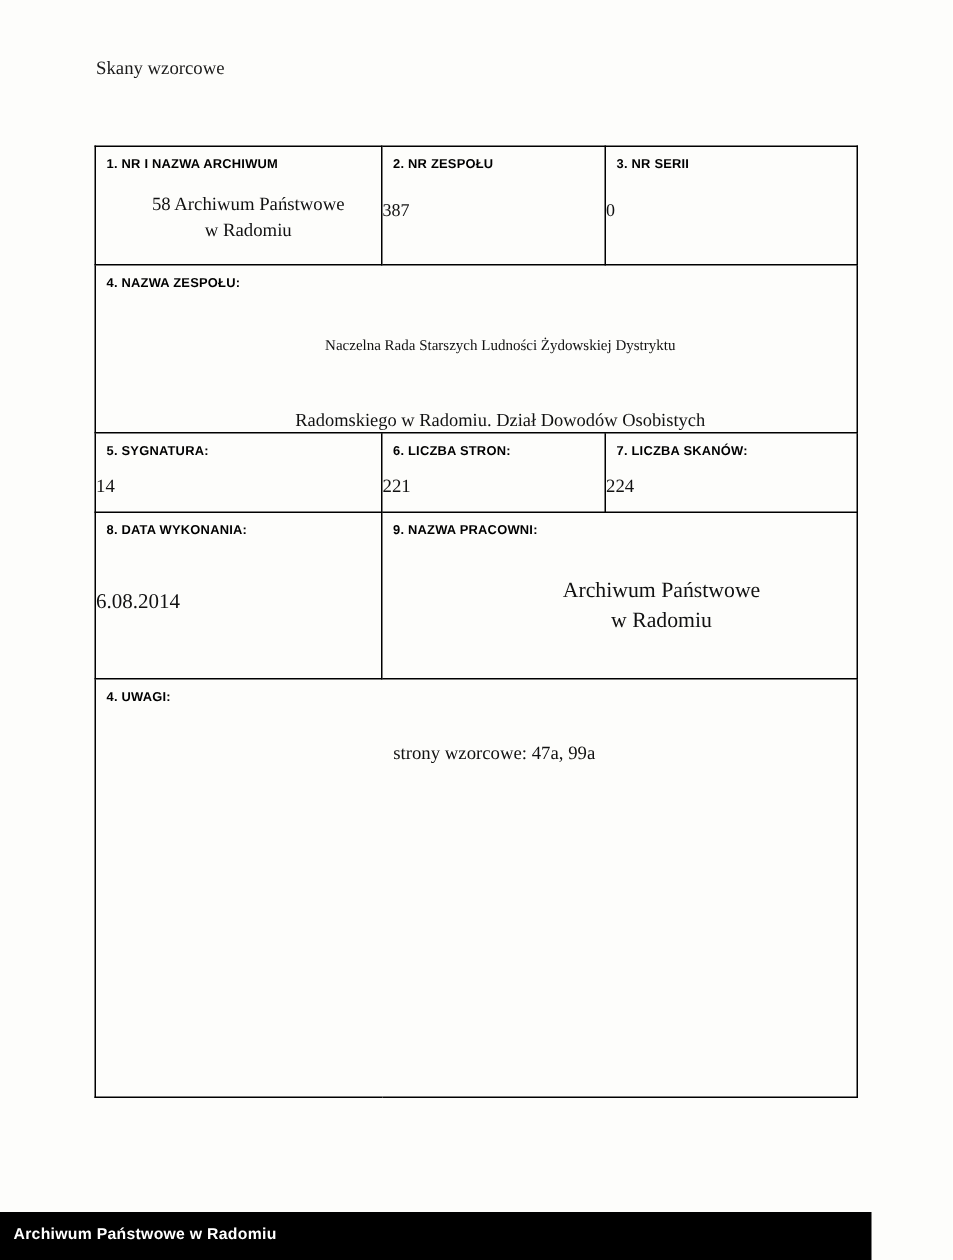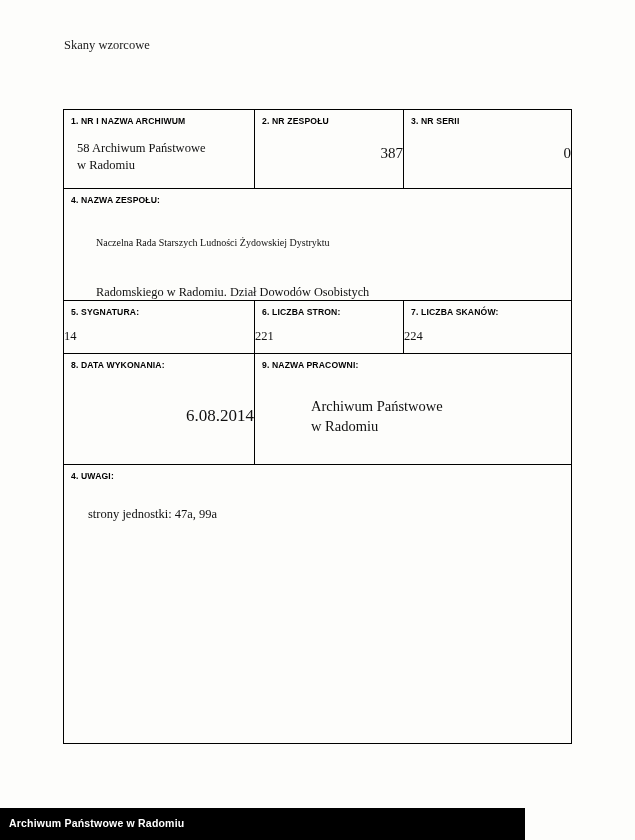--- a/index.html
+++ b/index.html
@@ -32,21 +32,21 @@
     font-family: "Liberation Serif", serif;
     font-size: 12.5px;
     line-height: 19px;
     color: #1a1a1a;
   }
   .header-lines div { white-space: nowrap; }
 
   .form-table {
     position: absolute;
     left: 63px;
-    top: 109px;
+    top: 97px;
     width: 508px;
     border-collapse: collapse;
     table-layout: fixed;
   }
   .form-table td {
     border: 1px solid #000000;
     vertical-align: top;
     padding: 0;
   }
 
@@ -58,32 +58,33 @@
     color: #000;
     padding: 6px 0 0 7px;
     display: block;
     white-space: nowrap;
   }
 
   .val {
     display: block;
     font-family: "Liberation Serif", serif;
     color: #111;
+    text-align: center;
   }
 
   
   .cell-archiwum { height: 78px; }
   .val-archiwum {
     font-size: 12.5px;
     line-height: 17px;
     padding: 14px 0 0 13px;
   }
   .val-center {
-    text-align: right;
-    font-size: 15px;
+    text-align: left;
+    font-size: 12px;
     padding-top: 19px;
   }
 
   
   .cell-zespol { height: 100px; }
   .val-zespol-1 {
     font-size: 10px;
     padding: 28px 0 0 32px;
     line-height: 20px;
   }
@@ -98,42 +99,42 @@
   .cell-sig { height: 52px; }
   .val-sig {
     text-align: left;
     font-size: 12.5px;
     padding-top: 12px;
   }
 
   
   .cell-data { height: 110px; }
   .val-data {
-    text-align: right;
-    font-size: 17px;
+    text-align: left;
+    font-size: 14px;
     padding-top: 36px;
   }
   .val-pracownia {
     font-size: 14.5px;
     line-height: 20px;
     padding: 26px 0 0 56px;
   }
 
   
   .cell-uwagi { height: 278px; }
   .val-uwagi {
     font-size: 12.5px;
     padding: 26px 0 0 24px;
   }
 
   .footer-bar {
     position: absolute;
     left: 0;
     bottom: 0;
-    width: 525px;
+    width: 581px;
     height: 32px;
     background: #000000;
   }
   .footer-text {
     position: absolute;
     left: 9px;
     top: 9px;
     color: #ffffff;
     font-family: "Liberation Sans", sans-serif;
     font-weight: bold;
@@ -209,21 +210,21 @@
           <span class="val val-pracownia">
             <span>Archiwum Państwowe</span><br>
             <span>w Radomiu</span>
           </span>
         </td>
       </tr>
 
       <tr>
         <td class="cell-uwagi" colspan="3">
           <span class="lbl">4. UWAGI:</span>
-          <span class="val val-uwagi">strony jednostki: 47a, 99a</span>
+          <span class="val val-uwagi">strony wzorcowe: 47a, 99a</span>
         </td>
       </tr>
     </tbody>
   </table>
 
   <div class="footer-bar">
     <span class="footer-text">Archiwum Państwowe w Radomiu</span>
   </div>
 
 </div>

